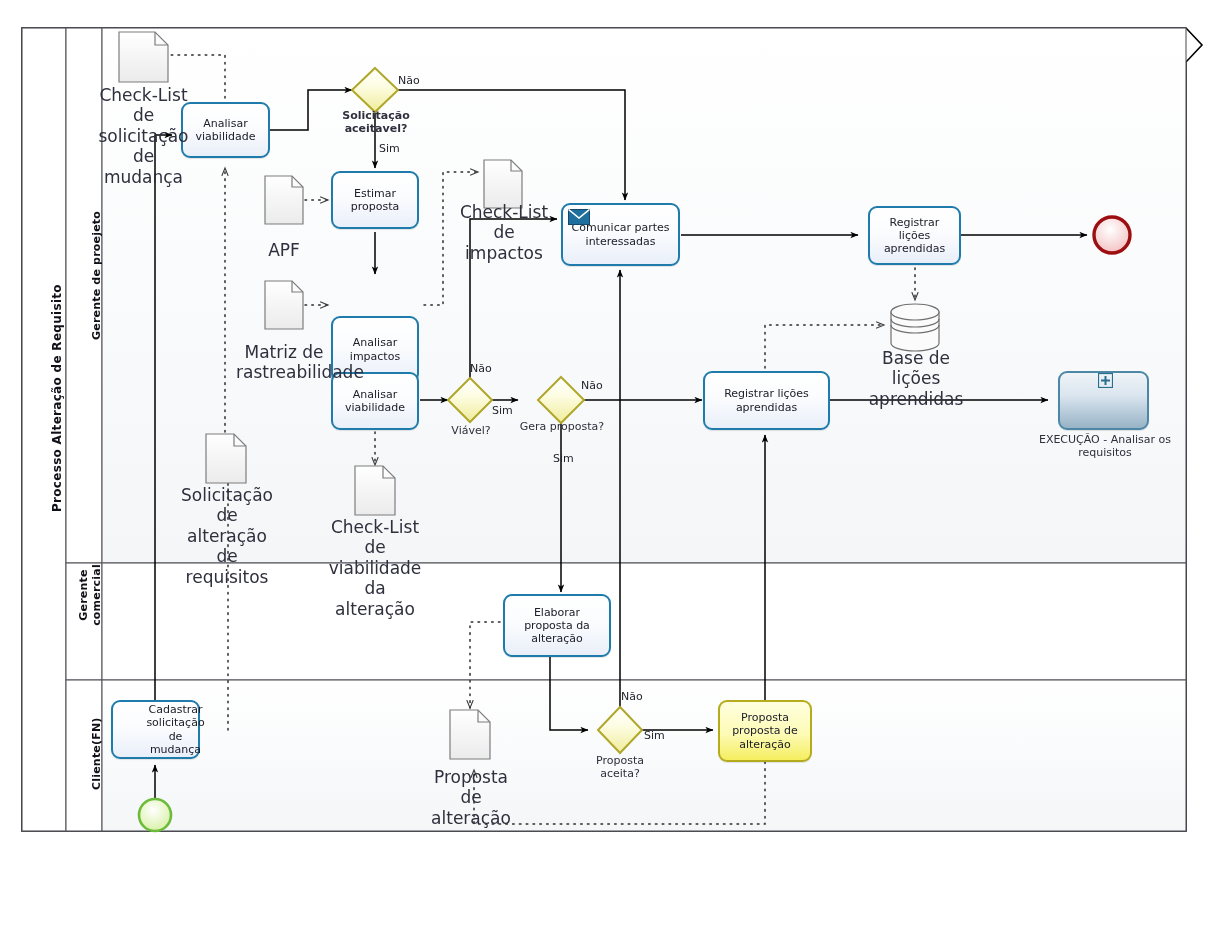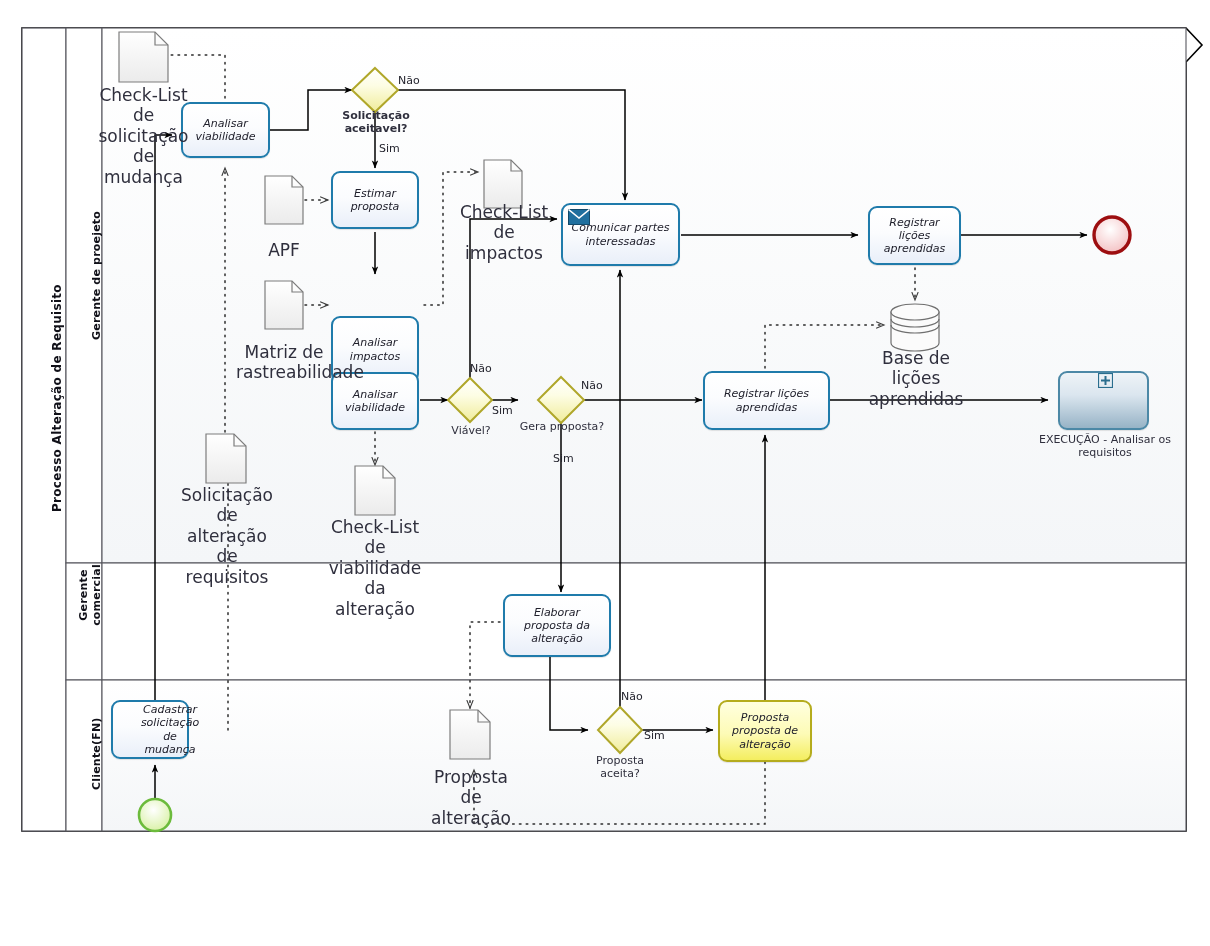--- a/index.html
+++ b/index.html
@@ -11,21 +11,21 @@
   }
   #canvas{position:absolute;left:0;top:0;width:1210px;height:946px;}
   svg{position:absolute;left:0;top:0;}
   .lbl{position:absolute;text-align:center;line-height:1.18;
        font-size:11px;color:#2f2f3d;white-space:pre-line;}
   .task{position:absolute;border:2px solid #1f7bab;border-radius:9px;
         display:flex;align-items:center;justify-content:center;
         text-align:center;font-size:11px;line-height:1.2;
         color:#20202c;padding:2px 4px;box-sizing:border-box;
         background:linear-gradient(180deg,#ffffff 0%,#fbfcfe 45%,#e9eff9 100%);
-        box-shadow:0 1px 1px rgba(0,0,0,.10);font-style:italic;}
+        box-shadow:0 1px 1px rgba(0,0,0,.10);}
   .task.yellow{border-color:#b5ac1d;
         background:linear-gradient(180deg,#ffffdf 0%,#fdfbb6 55%,#f4ee5f 100%);}
   .task.sub{border-color:#4c88a6;border-radius:9px;
         background:linear-gradient(180deg,#eef3f7 0%,#dbe6ef 40%,#97b3c6 100%);}
   .task.send .envicon{position:absolute;left:5px;top:4px;}
   .gwlabel{position:absolute;font-size:11px;color:#2f2f3d;text-align:center;
            line-height:1.18;white-space:pre-line;}
   .flowlabel{position:absolute;font-size:11px;color:#24242e;}
   .lanetitle{position:absolute;font-weight:bold;font-size:11px;color:#101018;
              transform-origin:0 0;white-space:nowrap;letter-spacing:.2px;}
@@ -252,21 +252,21 @@
   </div>
   <div class="lbl" style="left:1026px;top:434px;width:158px;">EXECUÇÃO -  Analisar os
 requisitos</div>
 
   <div class="task" style="left:503px;top:594px;width:108px;height:63px;">
     <span>Elaborar
 proposta da
 alteração</span>
   </div>
 
-  <div class="task" style="left:111px;top:700px;width:78px;height:59px;padding-left:44px;">
+  <div class="task" style="left:111px;top:700px;width:89px;height:59px;padding-left:44px;">
     <span>Cadastrar
 solicitação de
 mudança</span>
   </div>
 
   <div class="task yellow" style="left:718px;top:700px;width:94px;height:62px;">
     <span>Proposta
 proposta de
 alteração</span>
   </div>

